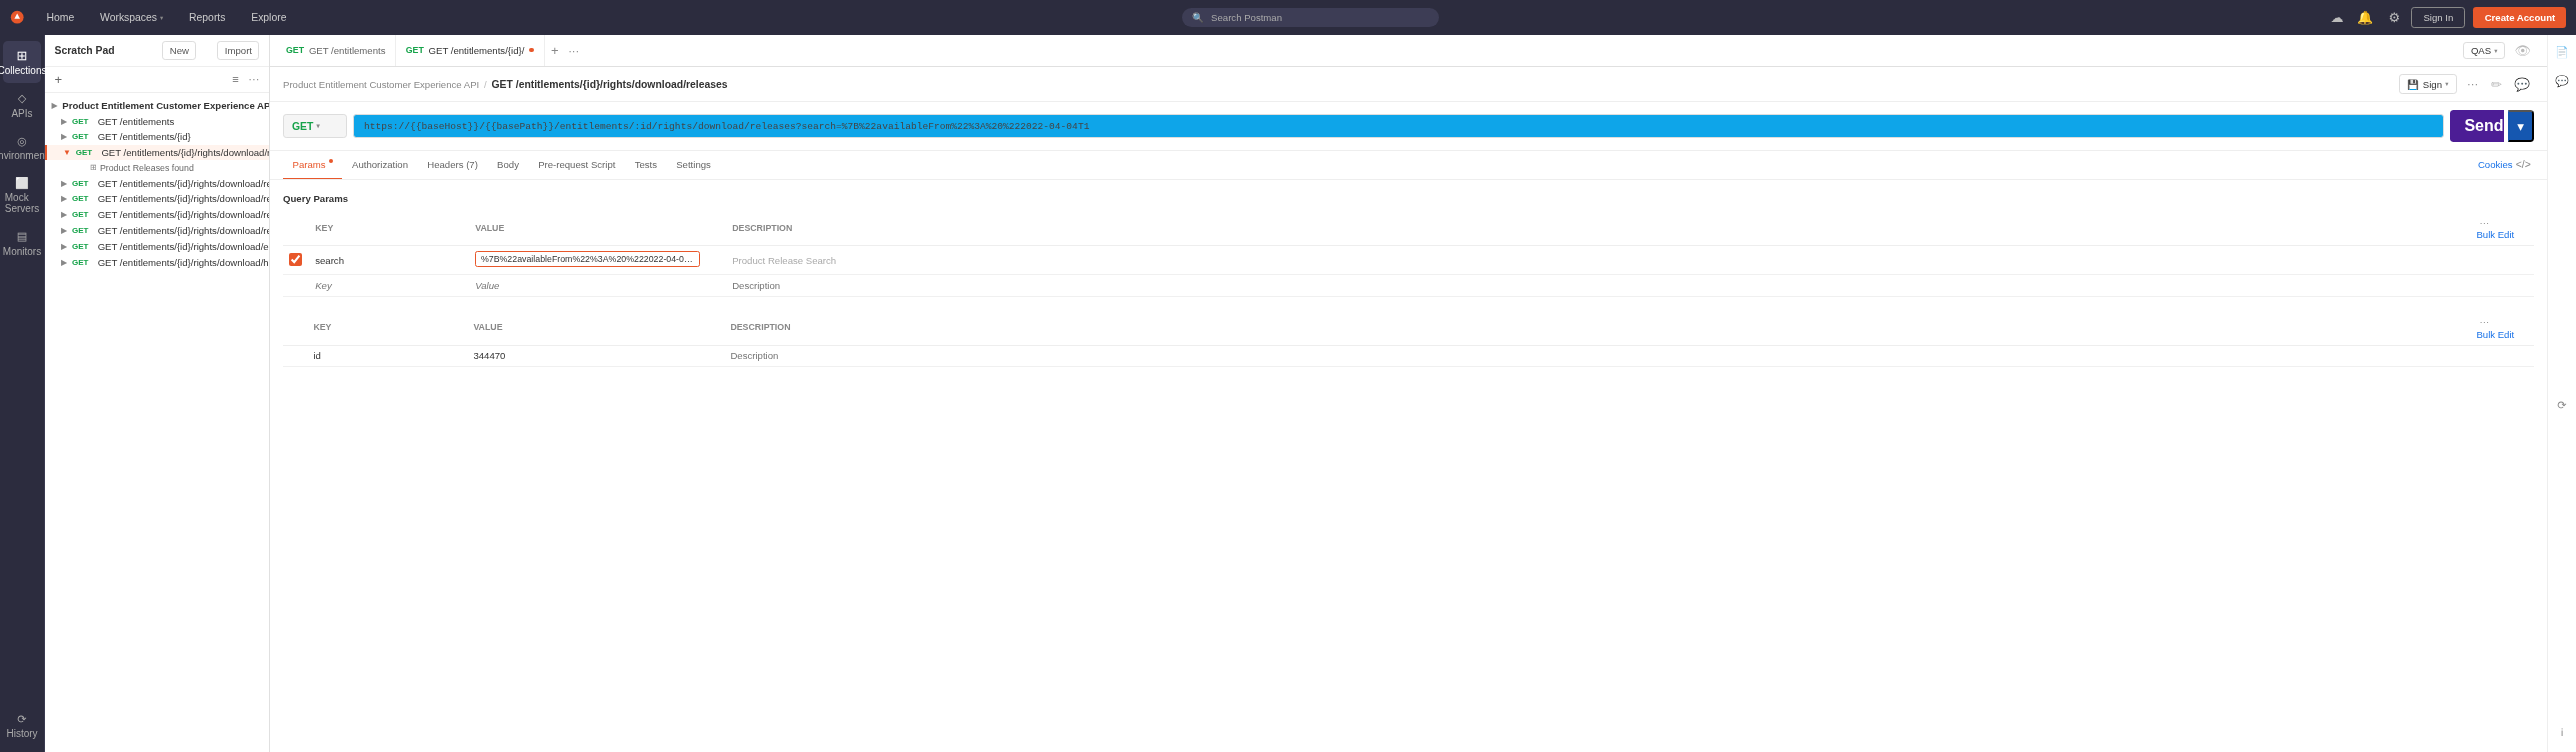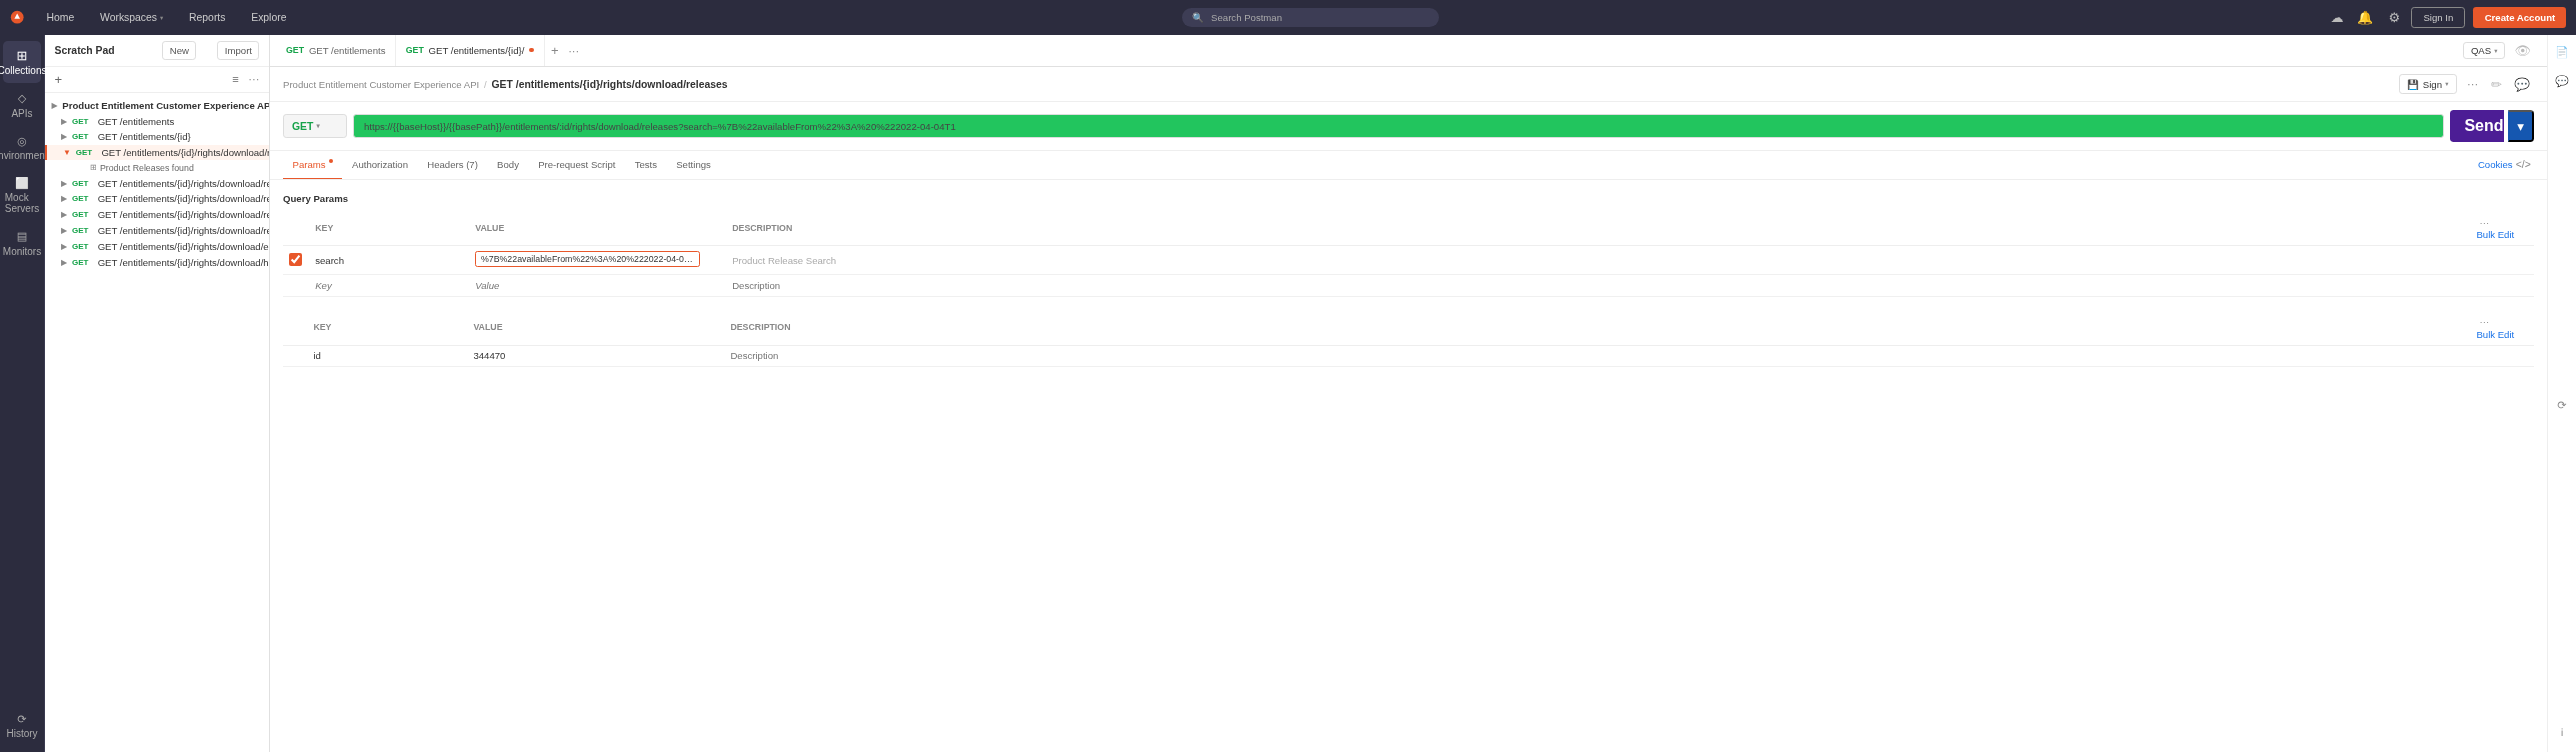--- a/index.html
+++ b/index.html
@@ -86,21 +86,21 @@
     .breadcrumb .current { font-weight: 600; color: #333; font-size: 10.4px; }
     .breadcrumb-actions { display: flex; align-items: center; gap: 6.4px; }
     .save-btn { display: flex; align-items: center; gap: 3.2px; background: none; border: 0.8px solid #ddd; padding: 3.2px 8px; border-radius: 3.2px; cursor: pointer; font-size: 9.6px; color: #333; }
 
     
     .url-bar {
       display: flex; align-items: center; padding: 8px 13px; gap: 6.4px; border-bottom: 0.8px solid #eee; background: #fff;
     }
     .method-select { background: #f5f5f5; border: 0.8px solid #ddd; border-radius: 3.2px; padding: 5.6px 8px; font-size: 10.4px; font-weight: 600; color: #16a24a; cursor: pointer; display: flex; align-items: center; gap: 3.2px; min-width: 64px; }
     .url-input {
-      flex: 1; border: 0.8px solid #ddd; border-radius: 3.2px; padding: 5.6px 9.6px; font-size: 9.6px; color: #333; background: #22c55e; outline: none;
+      flex: 1; border: 0.8px solid #ddd; border-radius: 3.2px; padding: 5.6px 9.6px; font-size: 9.6px; color: #333; background: #0ea5e9; outline: none; font-family: Liberation Mono, monospace;
     }
     .send-btn {
       background: #4c1d95; color: #fff; border: none; border-radius: 3.2px; padding: 6.4px 0 6.4px 14.4px; font-size: 16px; font-weight: 600; cursor: pointer; display: flex; align-items: center;
     }
     .send-btn-arrow { background: #1557b0; padding: 6.4px 8px; border-radius: 0 3.2px 3.2px 0; margin-left: 4.8px; cursor: pointer; color: #fff; border-left: 0.8px solid #1557b0; }
 
     
     .request-tabs {
       display: flex; align-items: center; padding: 0 13px; border-bottom: 0.8px solid #eee; background: #fff; gap: 0;
     }

